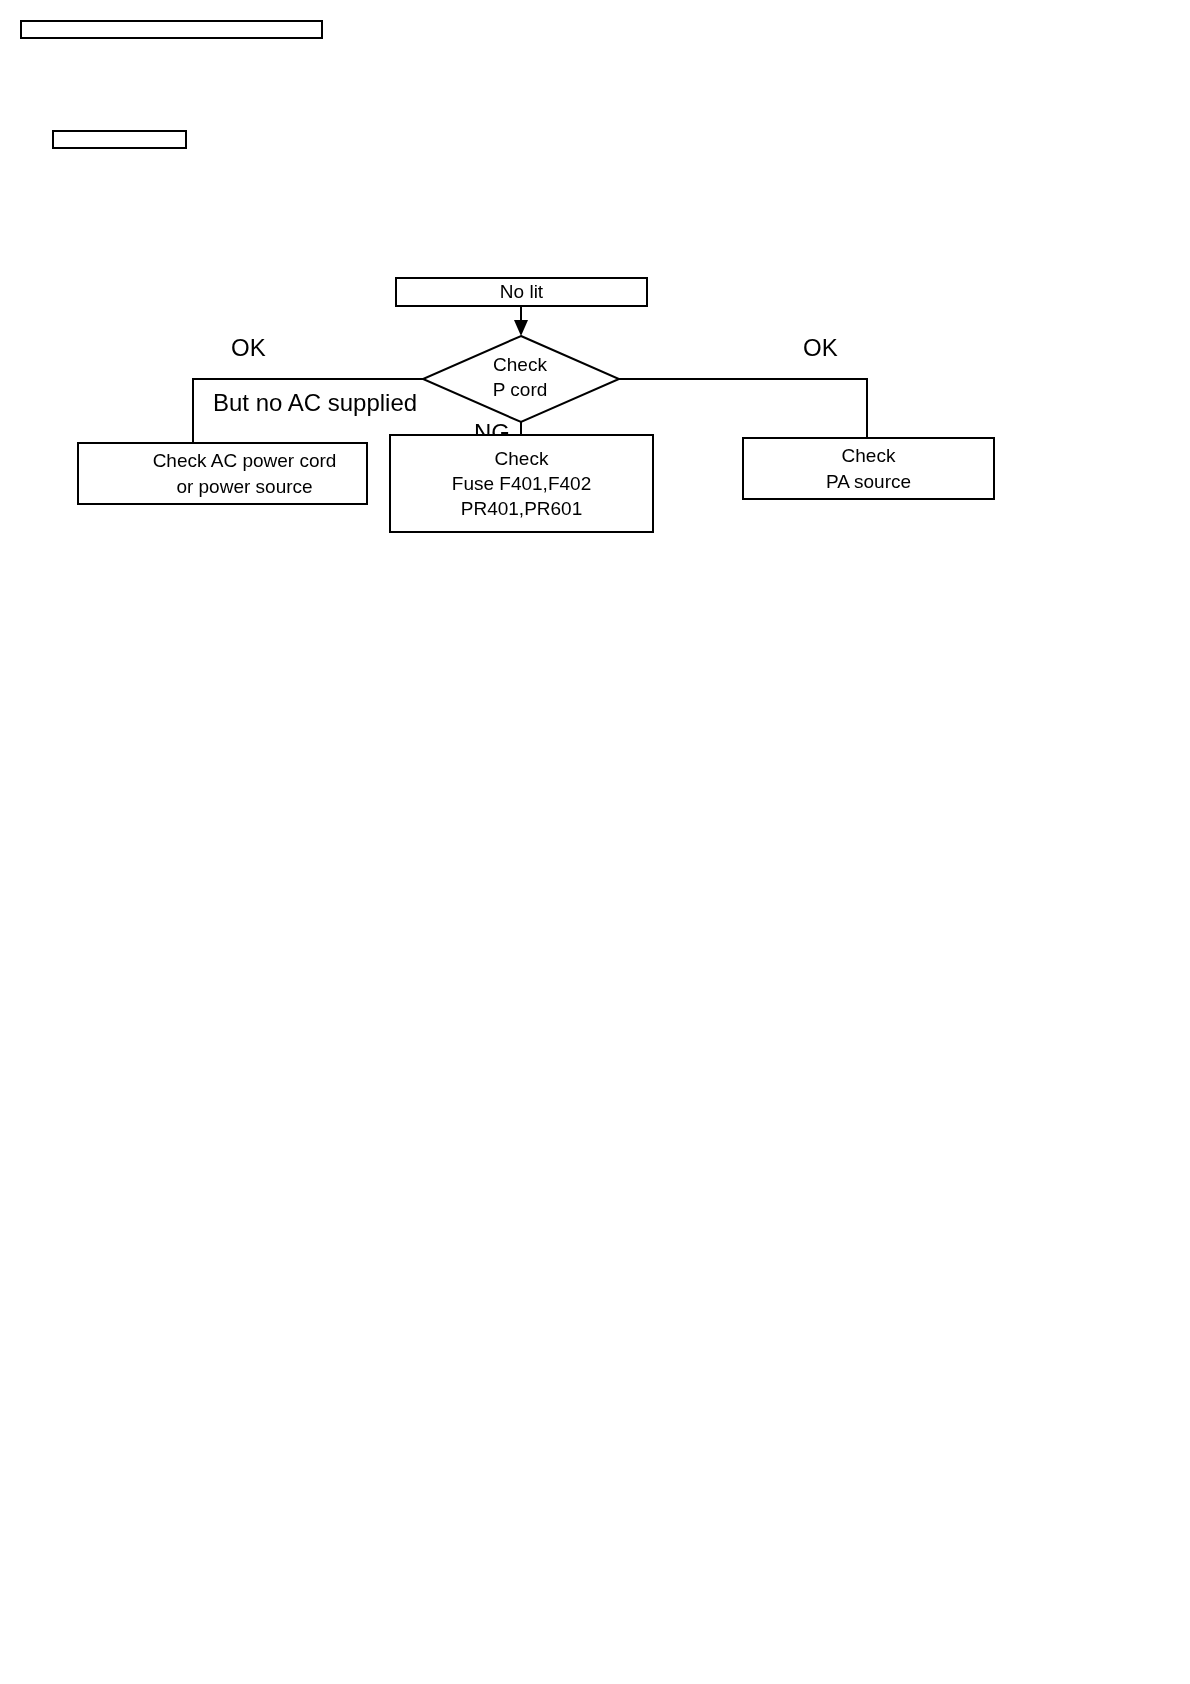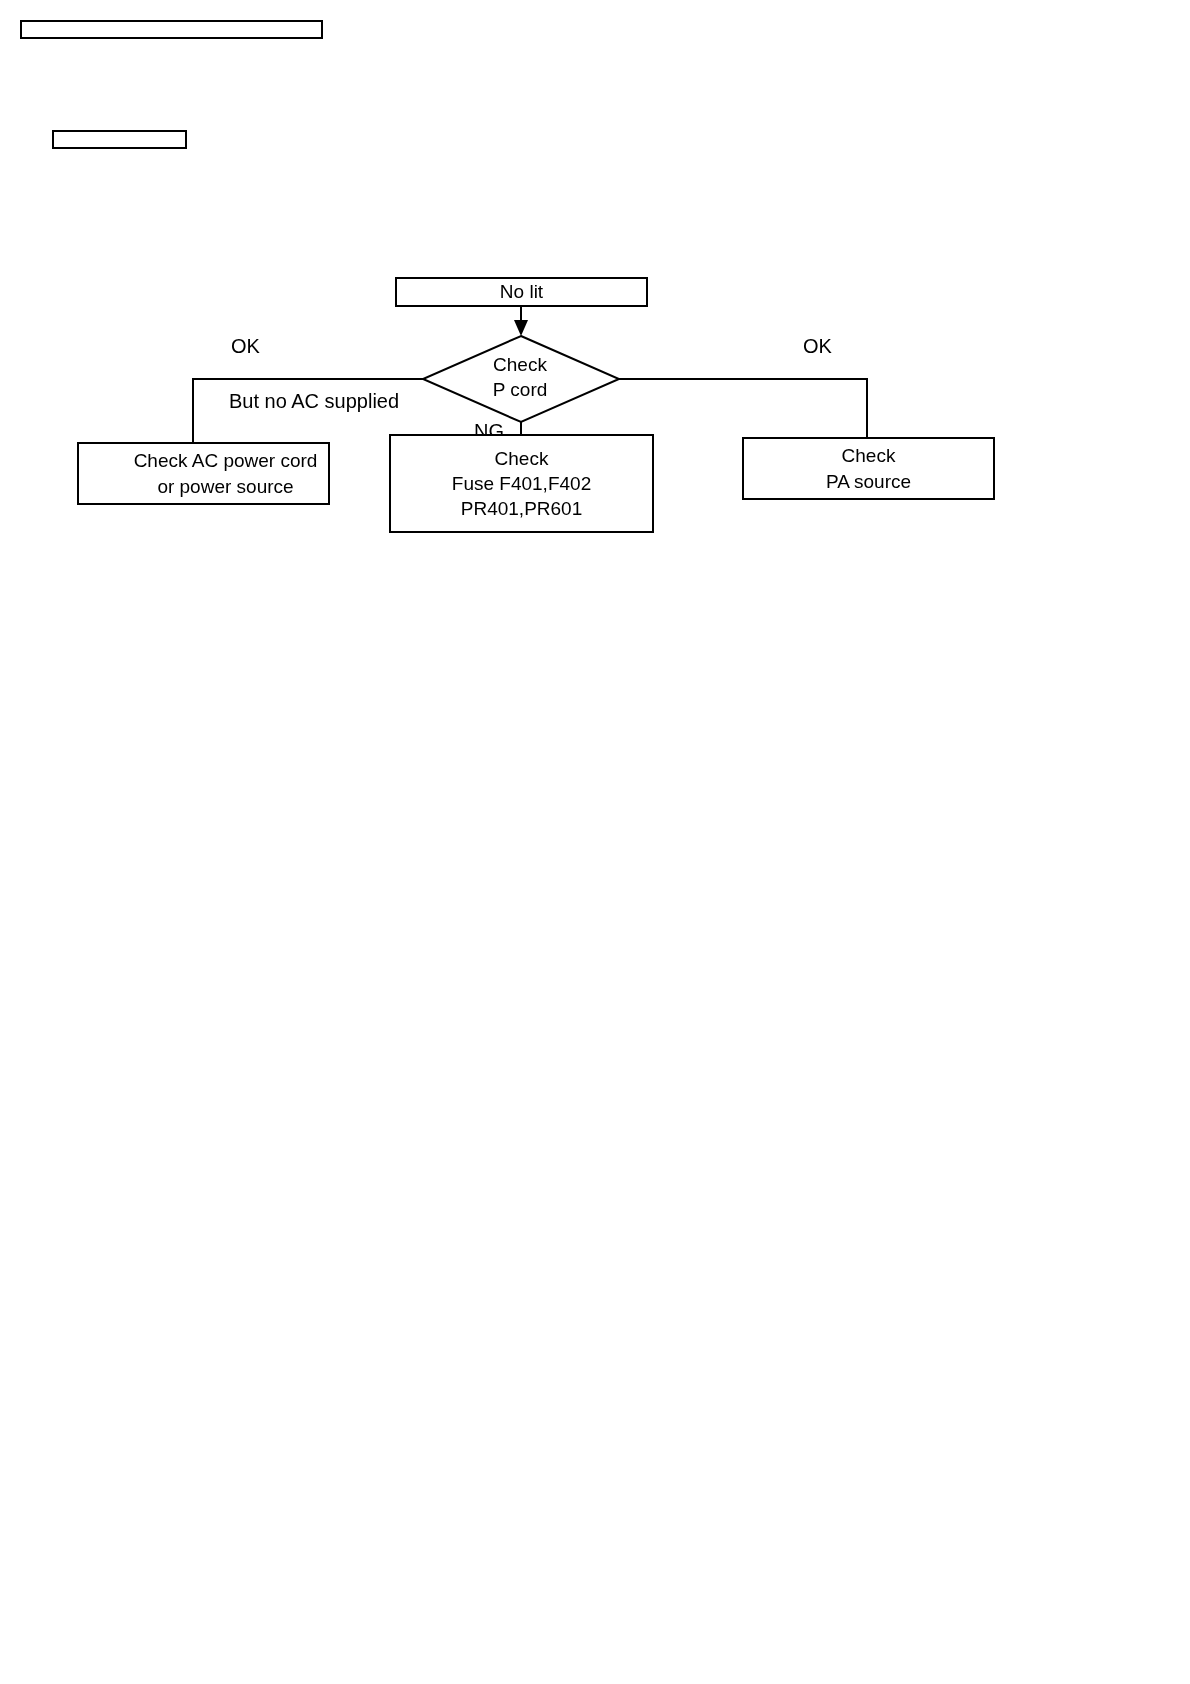--- a/index.html
+++ b/index.html
@@ -59,48 +59,48 @@
     align-items: center;
     justify-content: center;
     text-align: center;
     font-size: 19px;
     line-height: 1.32;
     white-space: nowrap;
   }
   .node-box .ln { display: block; }
 
   #node-no-lit      { left: 395px; top: 277px; width: 253px; height: 30px; }
-  #node-ac-cord     { left: 77px;  top: 442px; width: 253px; height: 63px; padding-left: 44px; }
+  #node-ac-cord     { left: 77px;  top: 442px; width: 291px; height: 63px; padding-left: 44px; }
   #node-fuse        { left: 389px; top: 434px; width: 265px; height: 99px; }
   #node-pa-board    { left: 742px; top: 437px; width: 253px; height: 63px; }
 
   
   .diamond-label {
     position: absolute;
     left: 420px;
     top: 352px;
     width: 200px;
     text-align: center;
     font-size: 19px;
     line-height: 1.32;
     white-space: nowrap;
   }
   .diamond-label .ln { display: block; }
 
   
   .edge-label {
     position: absolute;
-    font-size: 20px;
+    font-size: 24px;
     line-height: 1.2;
     white-space: nowrap;
   }
   #lbl-ok-left   { left: 231px; top: 334px; }
   #lbl-ok-right  { left: 803px; top: 334px; }
   #lbl-ng        { left: 474px; top: 419px; }
-  #lbl-no-ac     { left: 229px; top: 389px; }
+  #lbl-no-ac     { left: 213px; top: 389px; }
 </style>
 </head>
 <body>
 
 <div class="page">
 
   <div class="hdr-bar" id="hdr-bar-1"></div>
 
   <div class="hdr-bar" id="hdr-bar-2"></div>
 

